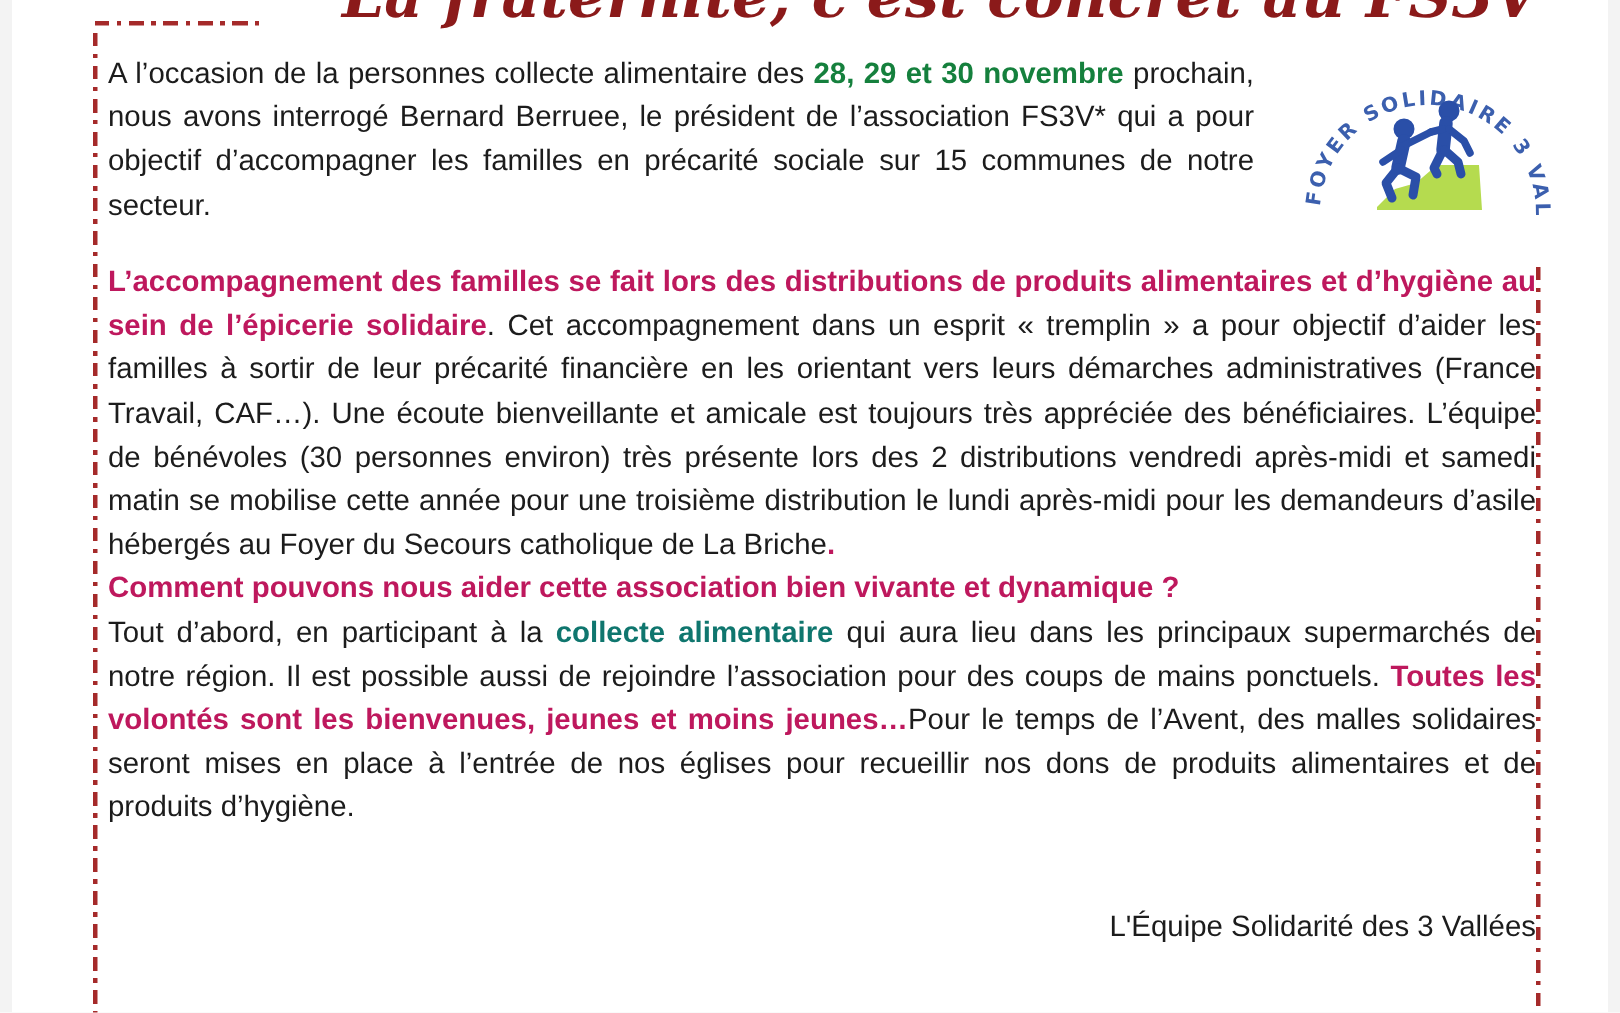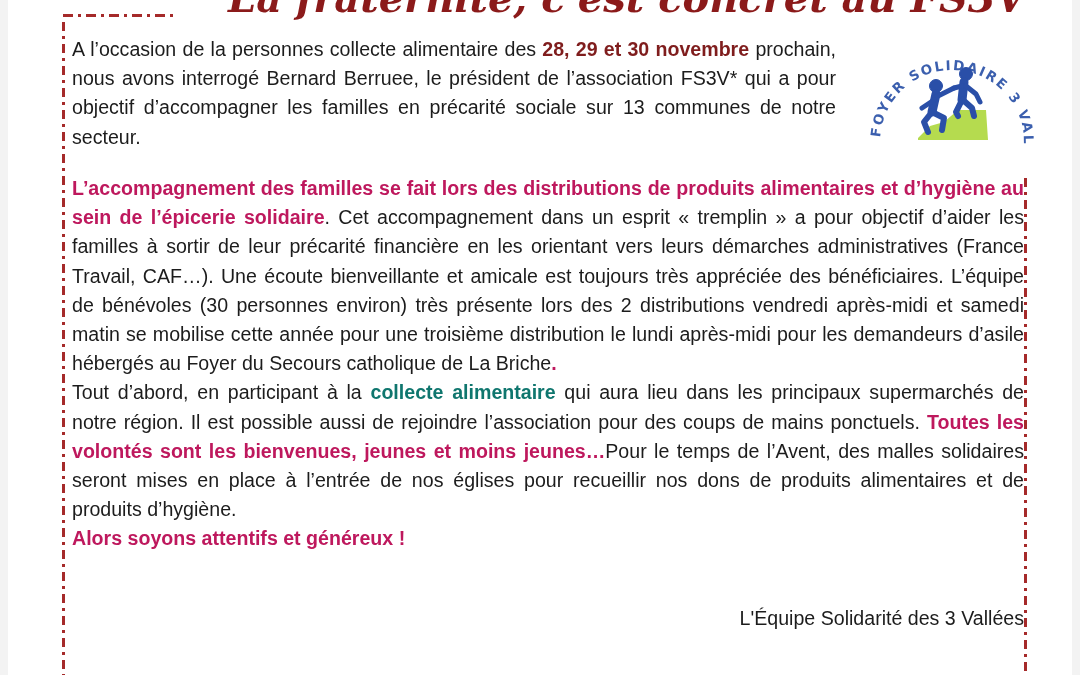--- a/index.html
+++ b/index.html
@@ -81,21 +81,21 @@
     }
     .main {
       left: 72px;
       top: 174px;
       width: 952px;
     }
     .intro p, .main p {
       margin: 0;
     }
     .red {
-      color: #7f1d1d;
+      color: #15803d;
       font-weight: bold;
     }
     .red-bright {
       color: #0f766e;
       font-weight: bold;
     }
     b {
       font-weight: bold;
       color: #be185d;
     }
@@ -121,21 +121,21 @@
 
 <div class="page"></div>
 
 <div class="title">La fraternité, c'est concret au FS3V</div>
 
 <div class="border-top"></div>
 <div class="border-left"></div>
 <div class="border-right"></div>
 
 <div class="text-block intro">
-  <p><span>A l’occasion de la personnes collecte alimentaire des </span><span class="red">28, 29 et 30 novembre</span><span> prochain, nous avons interrogé Bernard Berruee, le président de l’association FS3V* qui a pour objectif d’accompagner les familles en précarité sociale sur 13 communes de notre secteur.</span></p>
+  <p><span>A l’occasion de la personnes collecte alimentaire des </span><span class="red">28, 29 et 30 novembre</span><span> prochain, nous avons interrogé Bernard Berruee, le président de l’association FS3V* qui a pour objectif d’accompagner les familles en précarité sociale sur 15 communes de notre secteur.</span></p>
 </div>
 
 <svg class="logo" viewBox="0 0 186 116" xmlns="http://www.w3.org/2000/svg">
   <defs>
     <path id="arcPath" d="M 22 104 A 72 72 0 0 1 166 104"></path>
   </defs>
   <text font-family="DejaVu Sans, sans-serif" font-size="13.5" font-weight="bold" fill="#3b5fae" letter-spacing="2">
     <textPath href="#arcPath" startOffset="2%">FOYER SOLIDAIRE 3 VALLÉES</textPath>
   </text>
 
@@ -155,17 +155,17 @@
     <path d="M 106 44 L 104 62" stroke-width="9" fill="none"></path>
     <path d="M 104 48 L 96 50" stroke-width="5" fill="none"></path>
     <path d="M 108 48 L 118 56 L 122 64" stroke-width="5" fill="none"></path>
     <path d="M 104 62 L 98 74 L 100 78" stroke-width="6" fill="none"></path>
     <path d="M 105 62 L 114 70 L 116 78" stroke-width="6" fill="none"></path>
   </g>
 </svg>
 
 <div class="text-block main">
   <p><b>L’accompagnement des familles se fait lors des distributions de produits alimentaires et d’hygiène au sein de l’épicerie solidaire</b><span>. Cet accompagnement dans un esprit « tremplin » a pour objectif d’aider les familles à sortir de leur précarité financière en les orientant vers leurs démarches administratives (France Travail, CAF…). Une écoute bienveillante et amicale est toujours très appréciée des bénéficiaires. L’équipe de bénévoles (30 personnes environ) très présente lors des 2 distributions vendredi après-midi et samedi matin se mobilise cette année pour une troisième distribution le lundi après-midi pour les demandeurs d’asile hébergés au Foyer du Secours catholique de La Briche</span><b>.</b></p>
+  <p><b>Comment pouvons nous aider cette association bien vivante et dynamique ?</b></p>
   <p><span>Tout d’abord, en participant à la </span><span class="red-bright">collecte alimentaire</span><span> qui aura lieu dans les principaux supermarchés de notre région. Il est possible aussi de rejoindre l’association pour des coups de mains ponctuels. </span><b>Toutes les volontés sont les bienvenues, jeunes et moins jeunes…</b><span>Pour le temps de l’Avent, des malles solidaires seront mises en place à l’entrée de nos églises pour recueillir nos dons de produits alimentaires et de produits d’hygiène.</span></p>
-  <p><b>Alors soyons attentifs et généreux !</b></p>
 </div>
 
 <div class="signature">L'Équipe Solidarité des 3 Vallées</div>
 
 </body></html>

